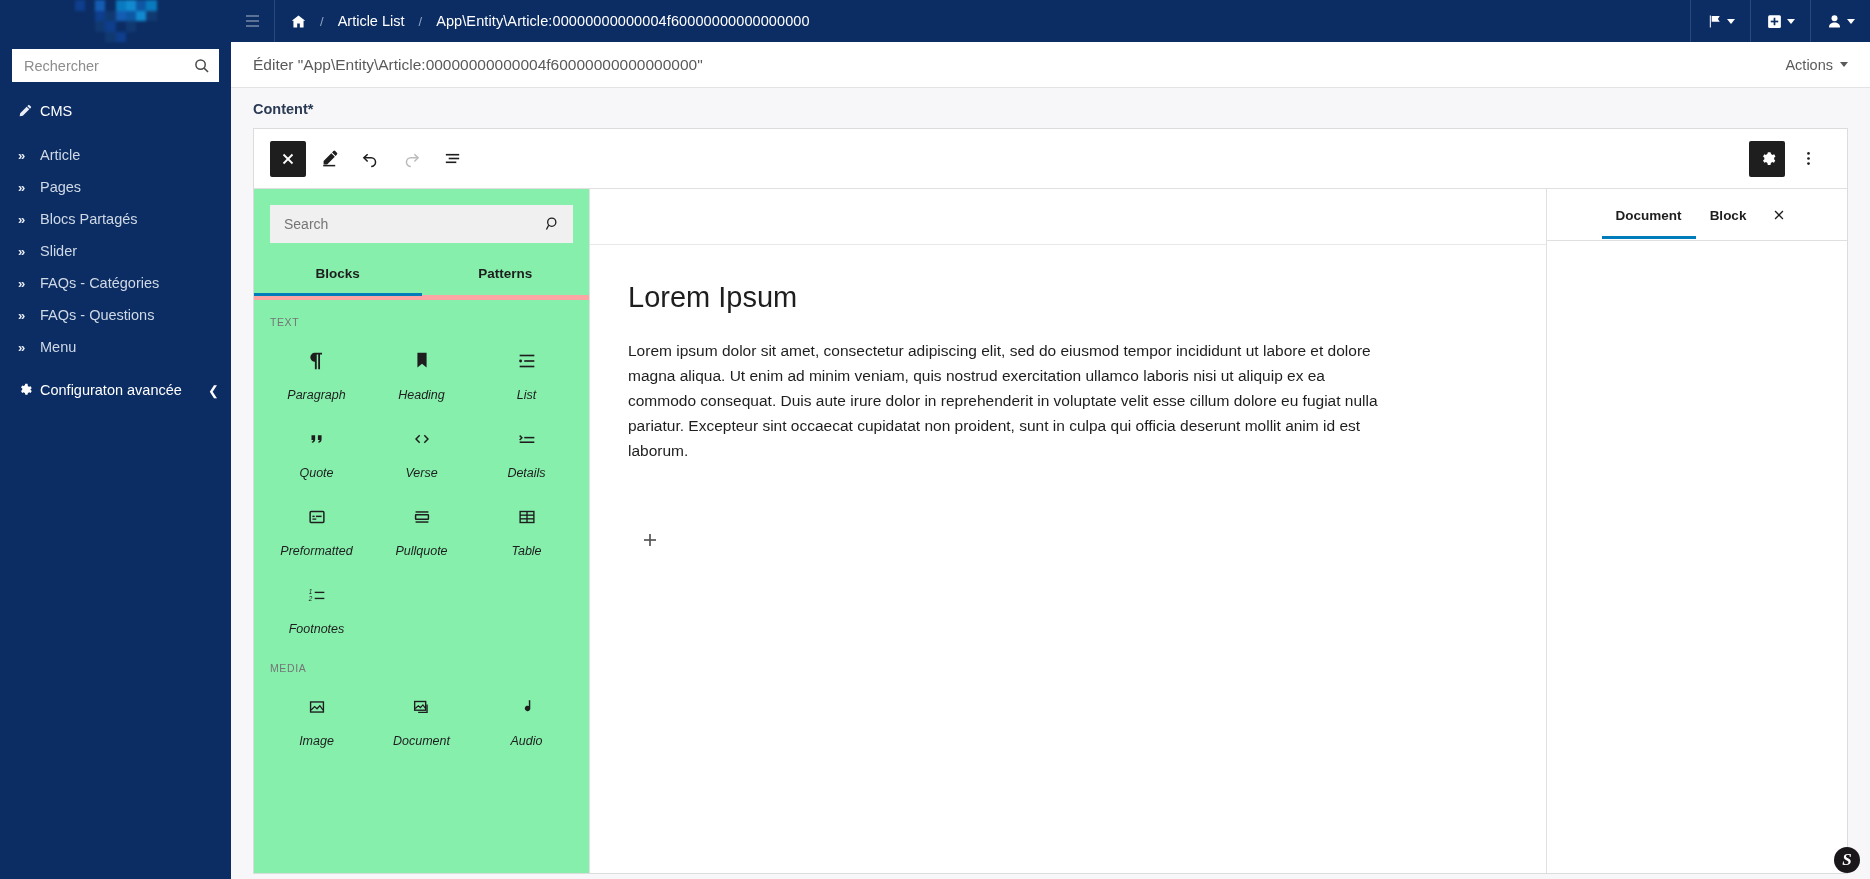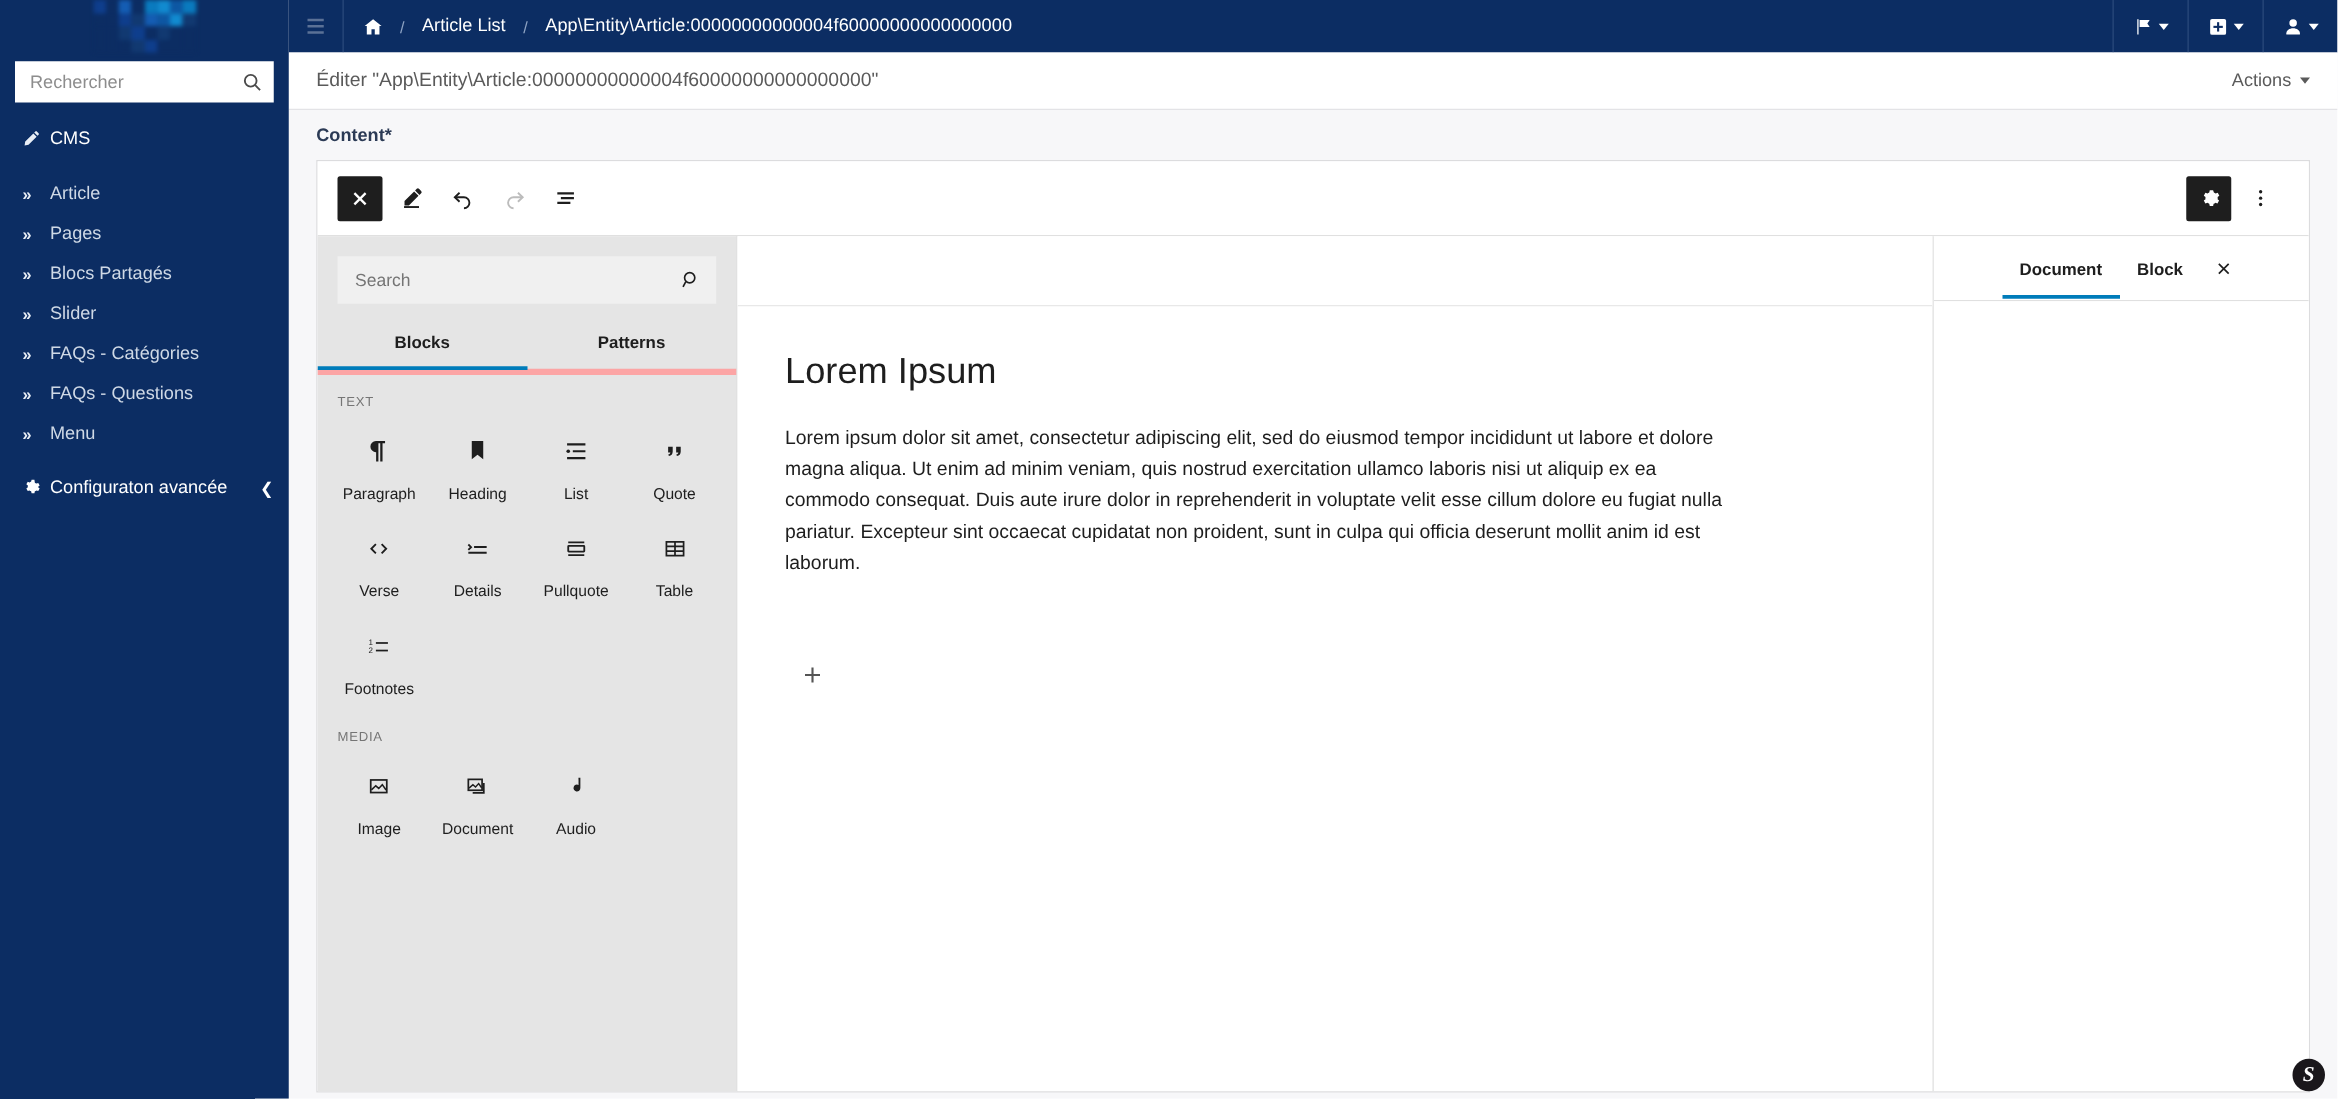--- a/index.html
+++ b/index.html
@@ -157,21 +157,21 @@
   .tb-btn.disabled { color: #bcbcbc; cursor: default; }
   .tb-right { margin-left: auto; display: flex; align-items: center; }
 
   .editor-body { flex: 1 1 auto; display: flex; min-height: 0; }
 
   
   .inserter {
     width: 336px; min-width: 336px;
     border-right: 1px solid #e0e0e0;
     display: flex; flex-direction: column;
-    background: #e5e5e5;
+    background: #86efac;
   }
   .inserter-search {
     margin: 16px 16px 10px 16px;
     background: #f0f0f0;
     height: 38px; display: flex; align-items: center;
     padding: 0 12px;
   }
   .inserter-search input {
     border: 0; background: transparent; outline: none;
     font-size: 14px; width: 100%; color: #1e1e1e;
@@ -184,21 +184,21 @@
     font-size: 13.5px; font-weight: 600; color: #1e1e1e;
     padding: 13px 0 12px 0; cursor: pointer;
     border-bottom: 3px solid transparent; margin-bottom: -1px;
   }
   .inserter-tab.active { border-bottom-color: #007cba; }
   .inserter-scroll { flex: 1 1 auto; overflow: hidden; padding: 0 10px; }
   .block-cat {
     font-size: 10.5px; letter-spacing: .6px; color: #757575;
     text-transform: uppercase; padding: 16px 6px 6px 6px;
   }
-  .block-grid { display: grid; grid-template-columns: repeat(4, 1fr); }
+  .block-grid { display: grid; grid-template-columns: repeat(3, 1fr); font-style: italic; }
   .block-item {
     display: flex; flex-direction: column; align-items: center; justify-content: flex-start;
     padding: 14px 2px 10px 2px; cursor: pointer;
     color: #1e1e1e;
   }
   .block-item .bi-icon { height: 26px; display:flex; align-items:center; justify-content:center; }
   .block-item .bi-label { font-size: 12.5px; margin-top: 14px; text-align: center; color:#1e1e1e; }
 
   
   .canvas-wrap { flex: 1 1 auto; background: #ffffff; position: relative; overflow: hidden;
@@ -556,20 +556,31 @@
                   <span class="bi-icon">
                     <svg width="22" height="22" viewBox="0 0 24 24" fill="none" stroke="currentColor" stroke-width="1.7">
                       <path d="M4 8.3l2.4 2.3L4 13" stroke-width="1.6"></path>
                       <line x1="9" y1="10.5" x2="20" y2="10.5"></line>
                         <line x1="4" y1="15.5" x2="20" y2="15.5"></line>
                     </svg>
                   </span>
                   <span class="bi-label">Details</span>
                 </div>
 
+                <div class="block-item">
+                  <span class="bi-icon">
+                    <svg width="22" height="22" viewBox="0 0 24 24" fill="none" stroke="currentColor" stroke-width="1.6">
+                      <rect x="4.5" y="6" width="15" height="12" rx="1"></rect>
+                      <rect x="7" y="10.5" width="2.4" height="1.6" fill="currentColor" stroke="none"></rect>
+                      <rect x="10.8" y="10.5" width="6.2" height="1.6" fill="currentColor" stroke="none"></rect>
+                      <rect x="7" y="13.6" width="4.2" height="1.4" fill="currentColor" stroke="none"></rect>
+                    </svg>
+                  </span>
+                  <span class="bi-label">Preformatted</span>
+                </div>
 
                 <div class="block-item">
                   <span class="bi-icon">
                     <svg width="22" height="22" viewBox="0 0 24 24" fill="none" stroke="currentColor" stroke-width="1.6">
                       <line x1="5" y1="6.5" x2="19" y2="6.5"></line>
                       <rect x="5" y="9.5" width="14" height="5" rx="0.5"></rect>
                       <line x1="5" y1="17.5" x2="19" y2="17.5"></line>
                     </svg>
                   </span>
                   <span class="bi-label">Pullquote</span>

